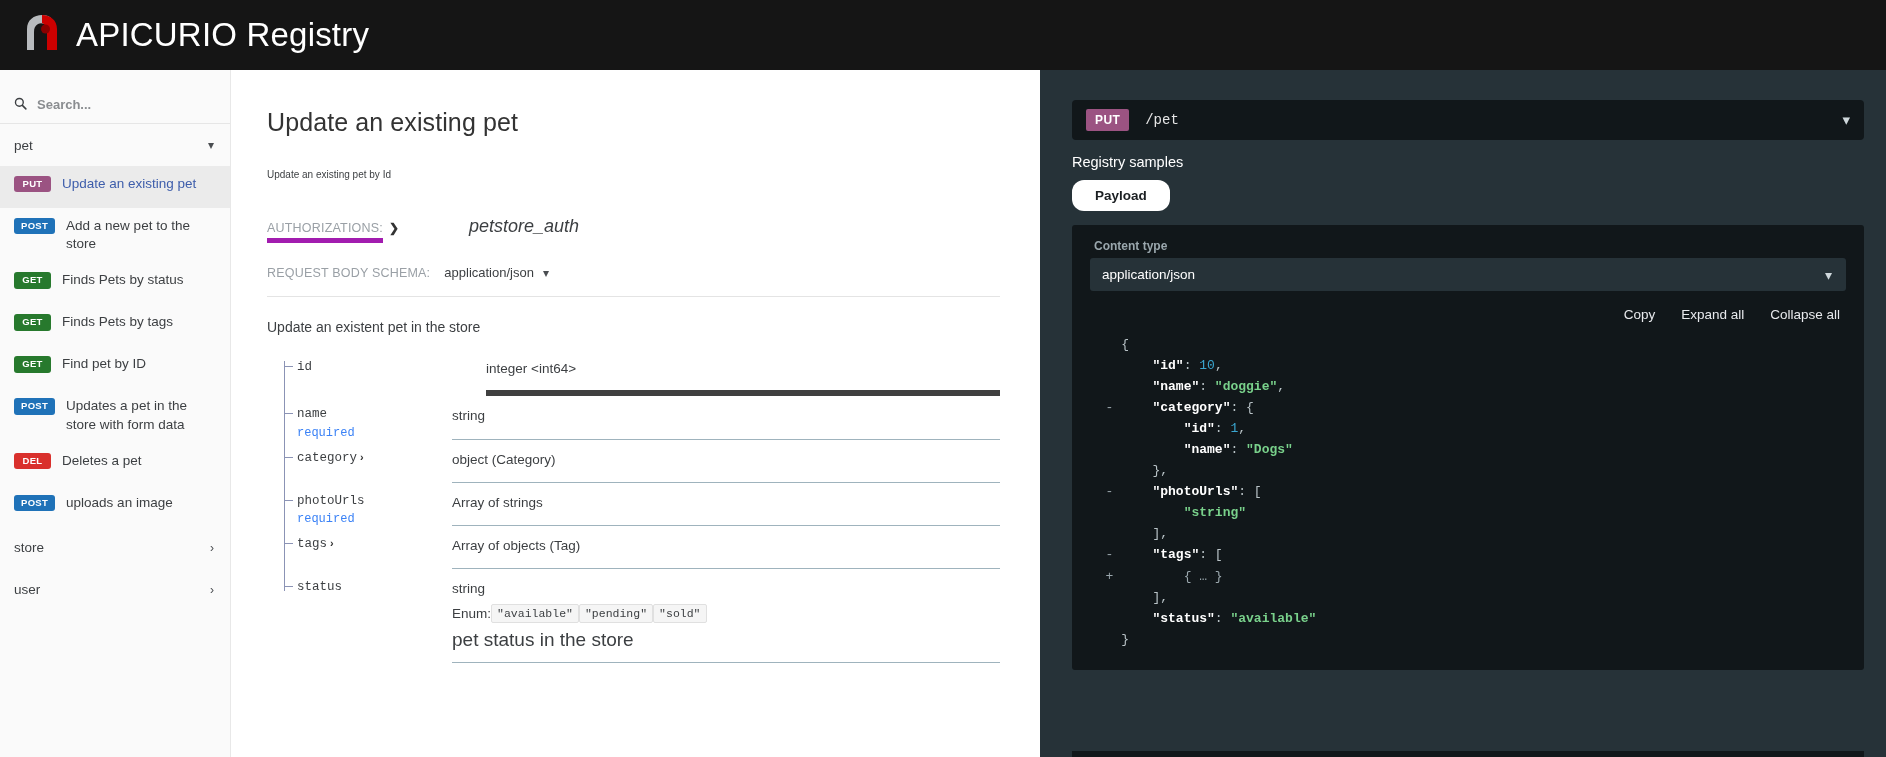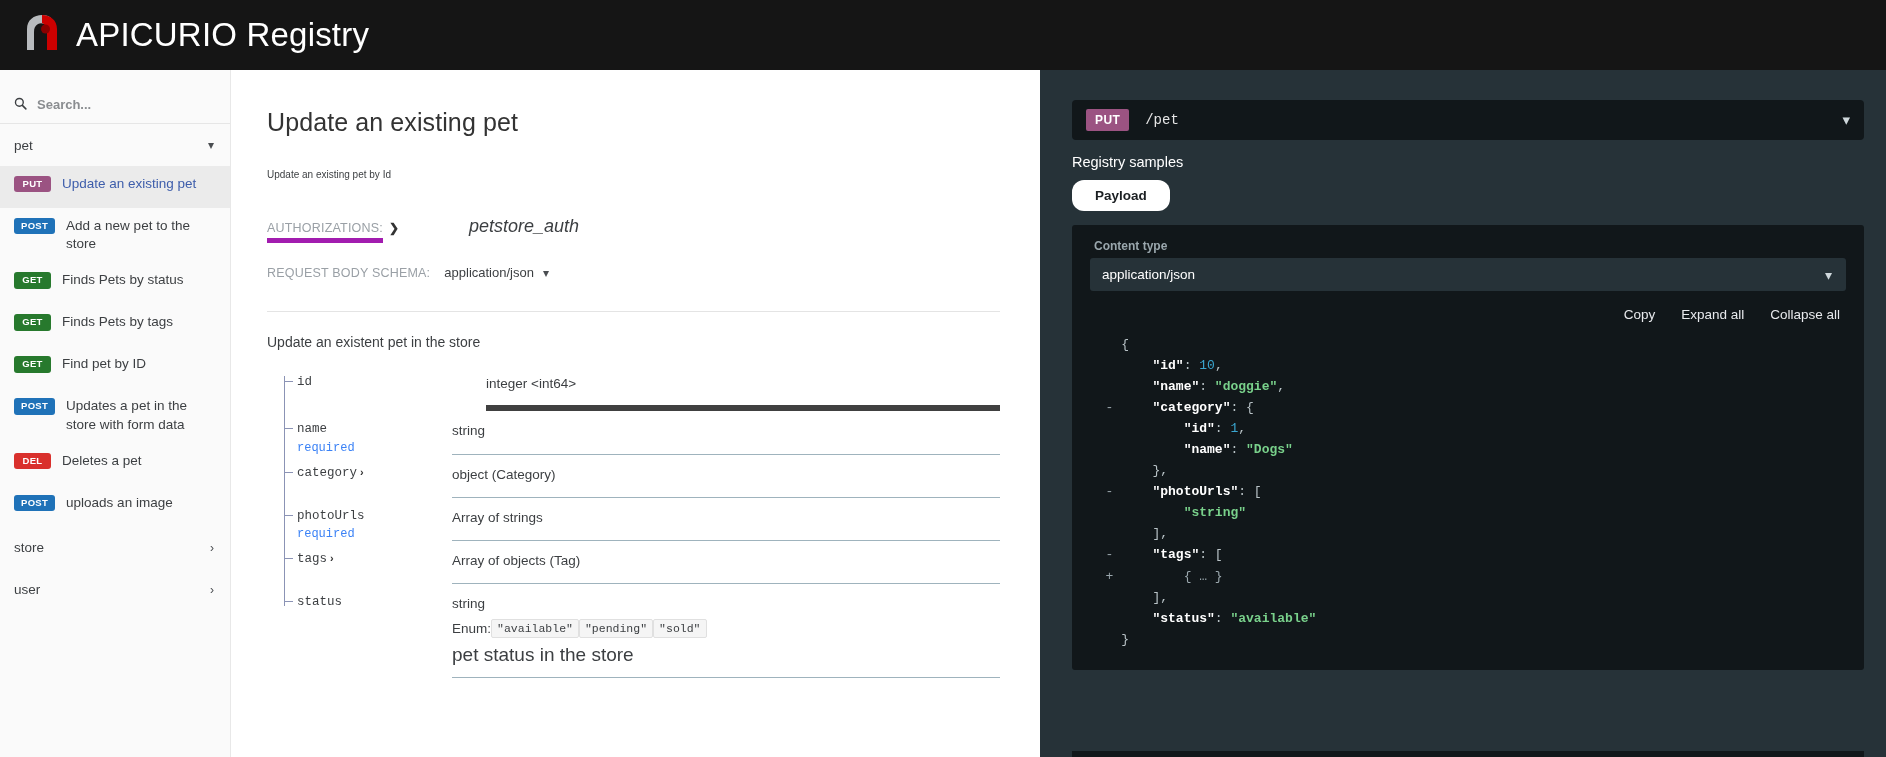--- a/index.html
+++ b/index.html
@@ -145,21 +145,21 @@
     border-bottom: 5px solid #a21caf;
     padding-bottom: 3px;
     margin-right: 6px;
   }
   .meta-caret { color: #333; font-size: 12px; font-weight: bold; margin-right: 70px; cursor: pointer;}
   .meta-value-italic {
     font-size: 18px;
     font-style: italic;
     color: #3c3f42;
   }
-  .meta-row.schema { margin-bottom: 0; border-bottom: 1px solid #e4e4e4; padding-bottom: 28px; }
+  .meta-row.schema { margin-bottom: 0; border-bottom: 1px solid #e4e4e4; padding-bottom: 13px; }
   .meta-row.schema .meta-label { border-bottom: 0; margin-right: 14px; }
   .schema-select {
     font-size: 13px;
     color: #3c3f42;
     margin-right: 9px;
   }
   .schema-caret { color: #4a4d51; font-size: 12px; cursor: pointer; }
 
   #schema-desc {
     font-size: 14px;

